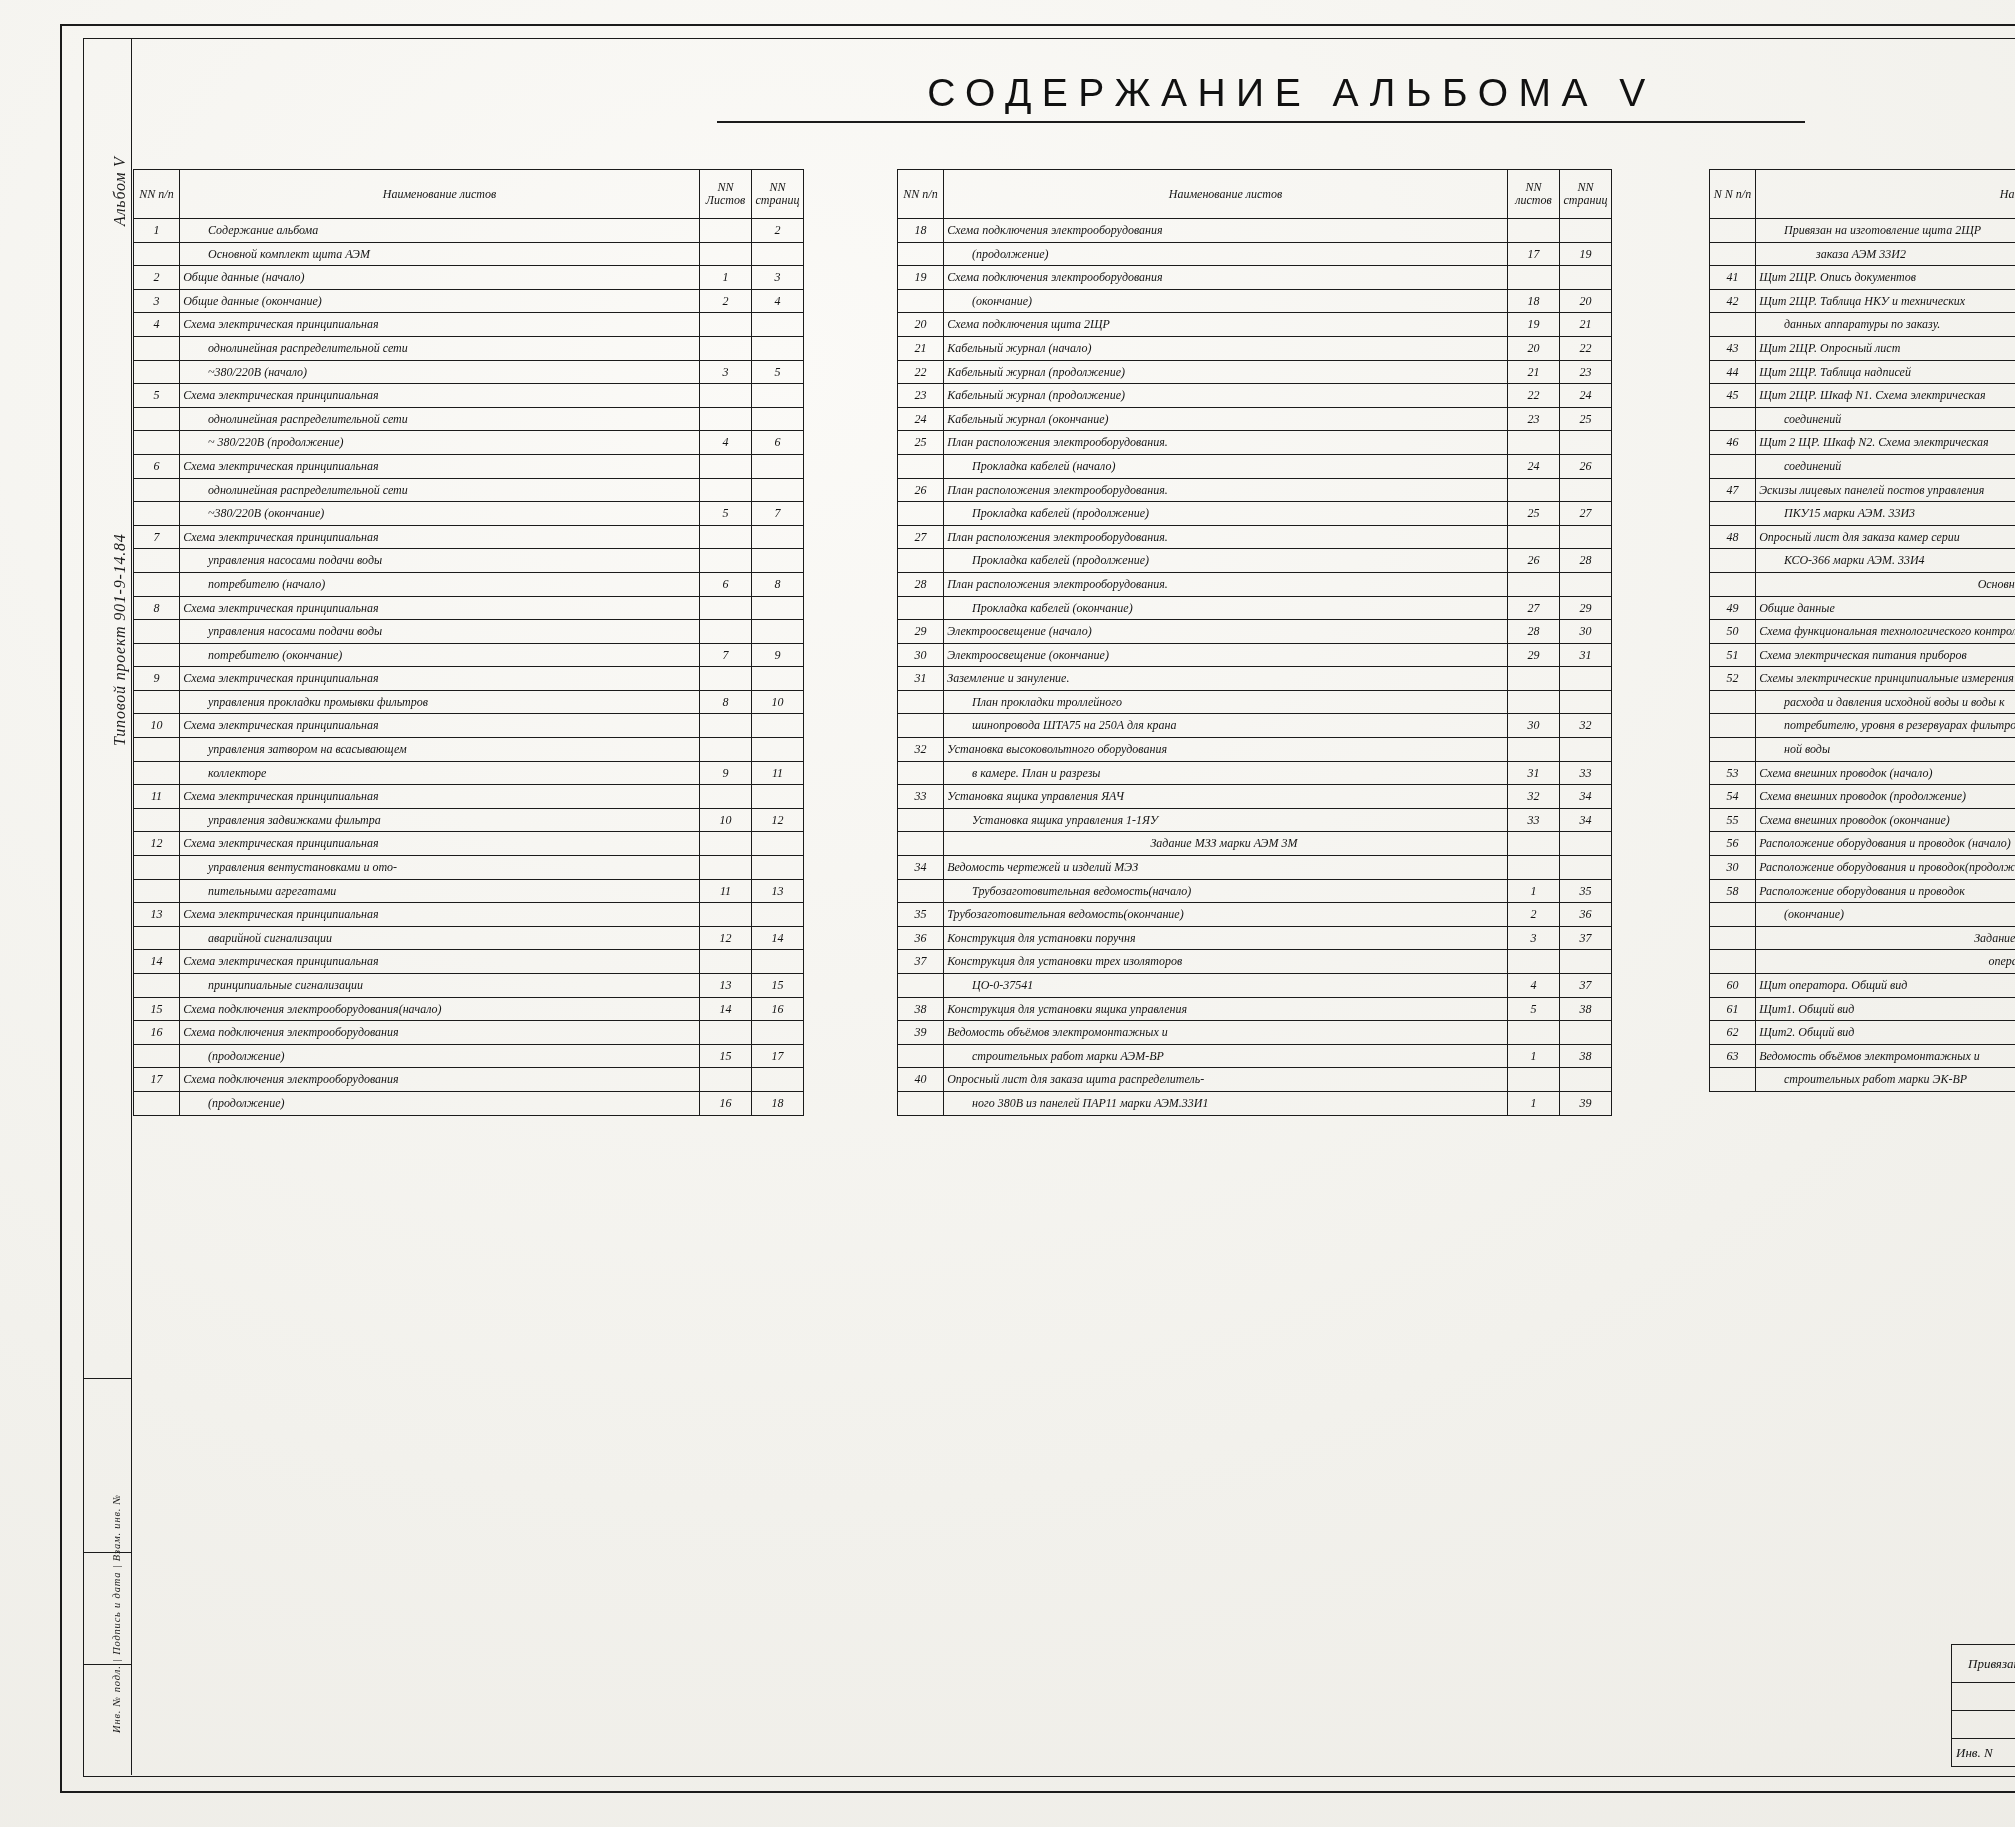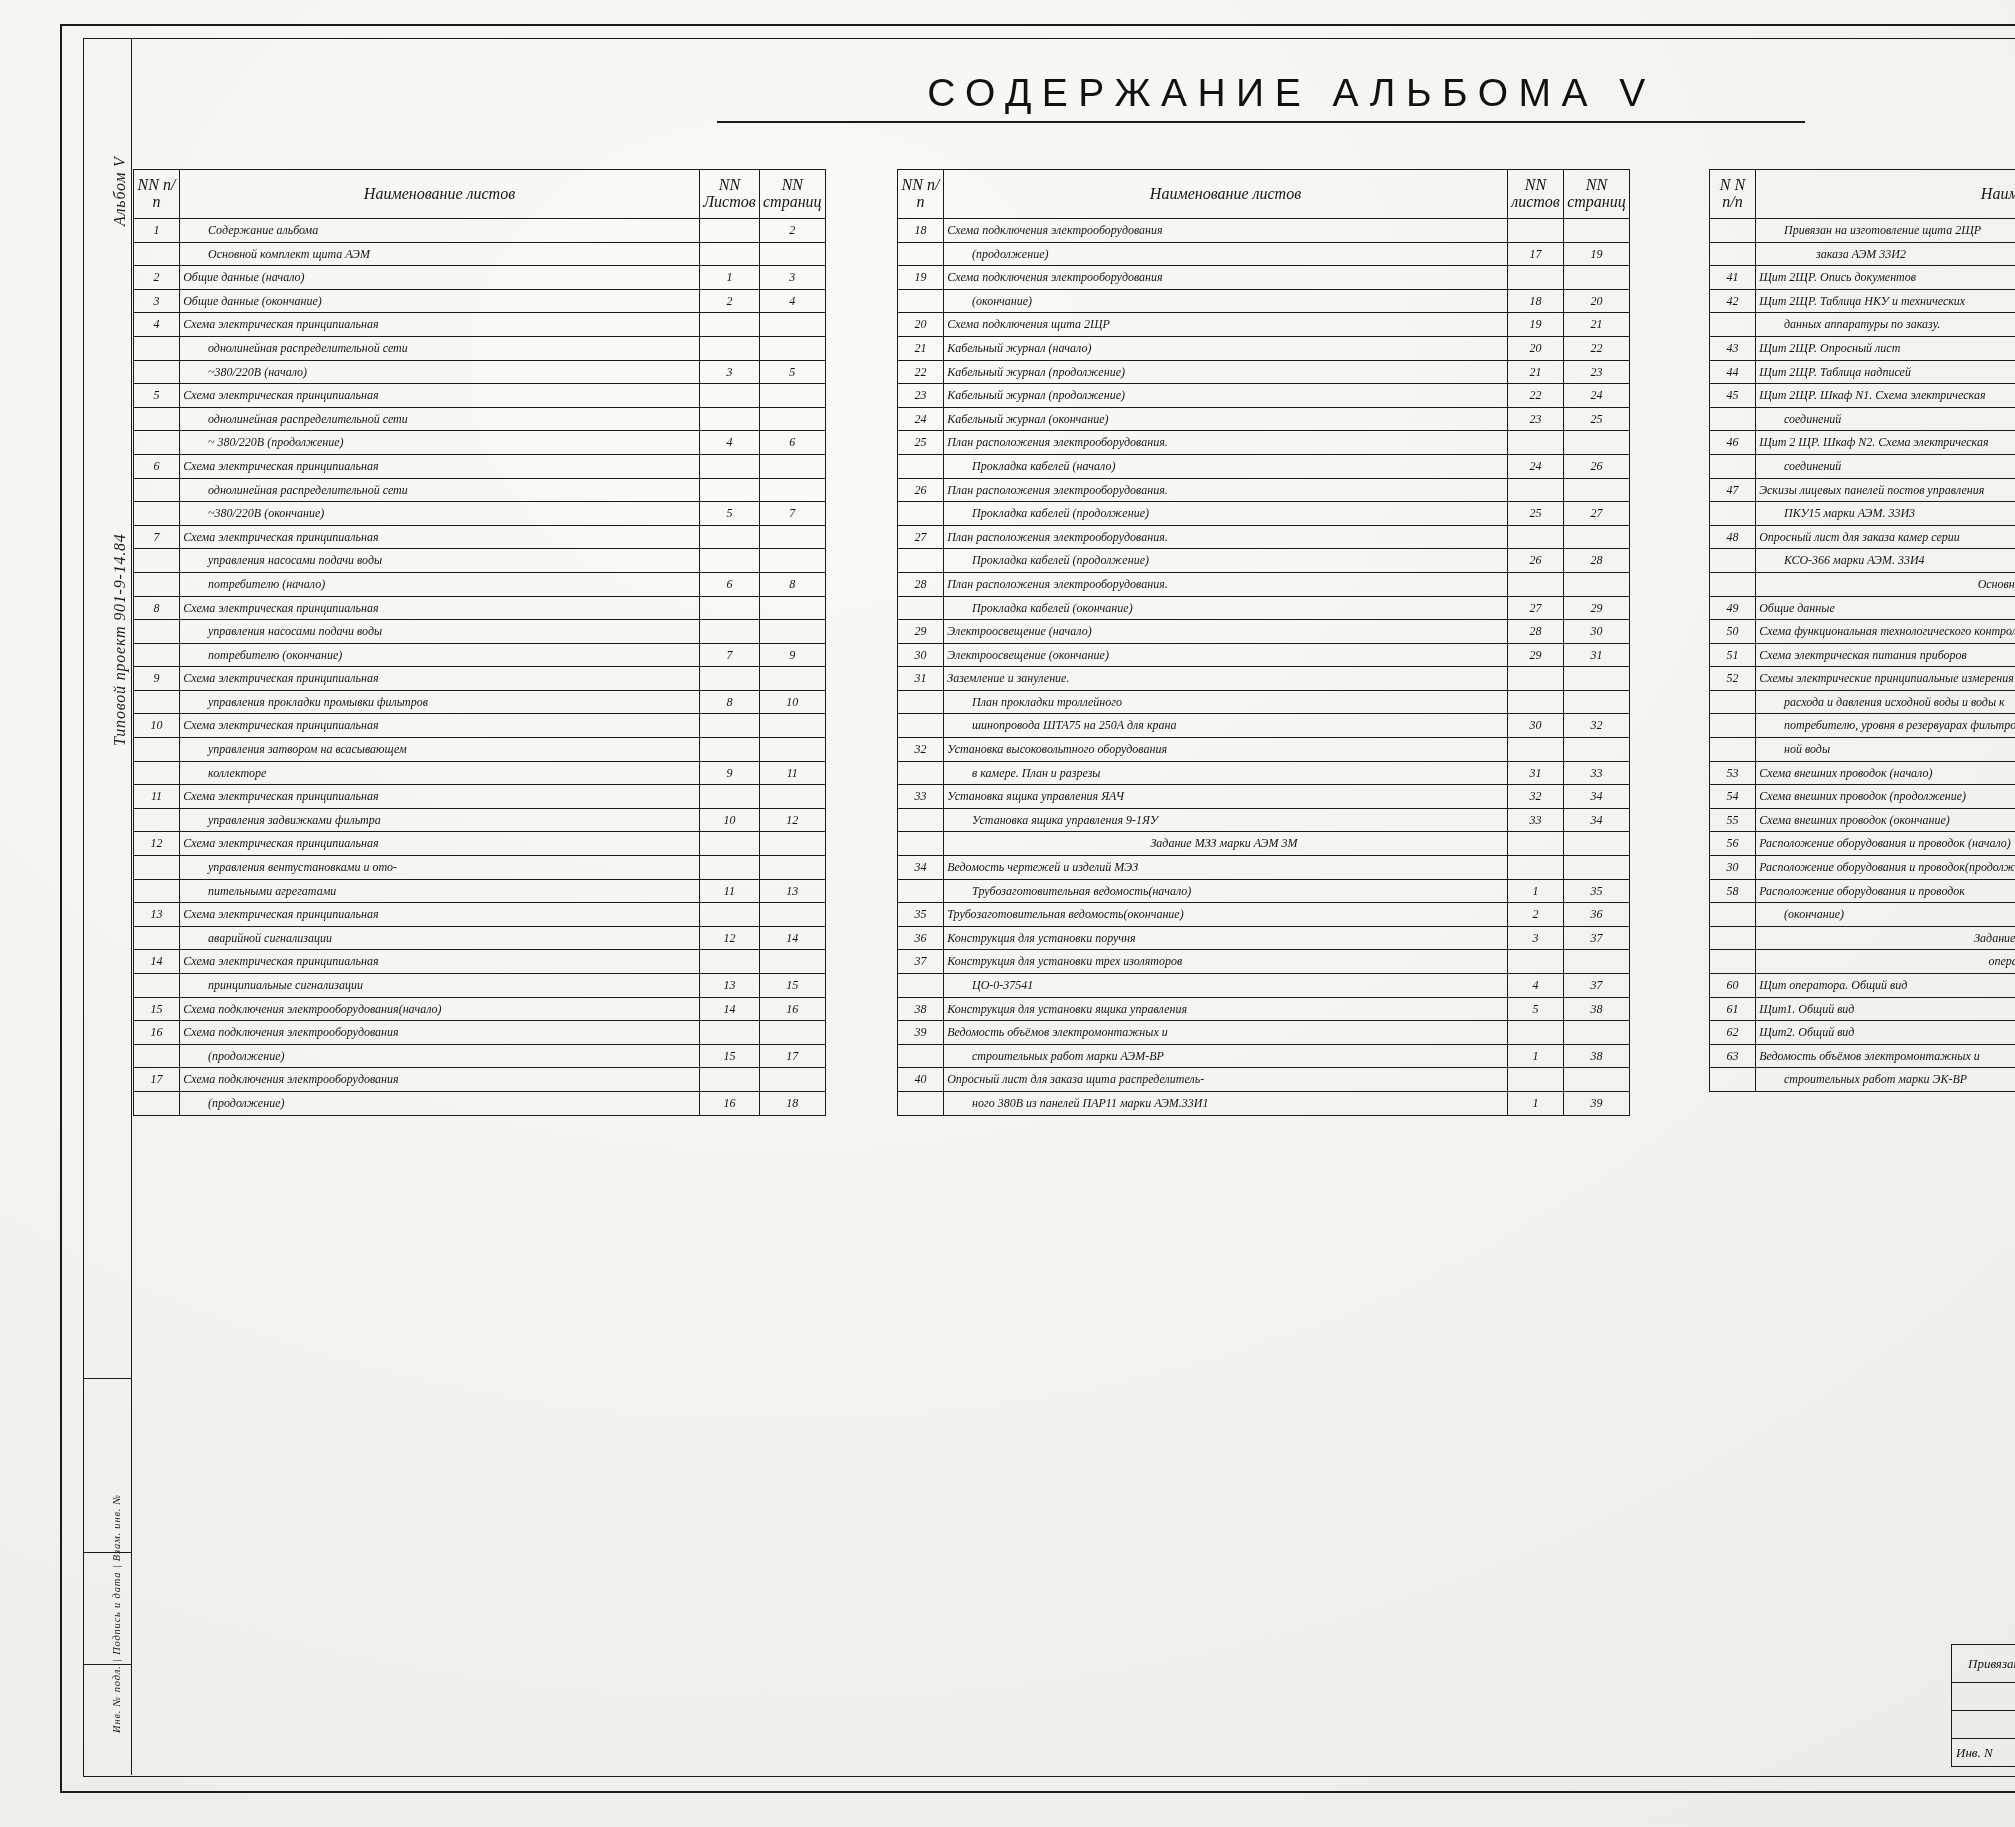--- a/index.html
+++ b/index.html
@@ -89,21 +89,21 @@
     border: 1.2px solid #1b1b1b;
     padding: 0 3.2px;
     vertical-align: middle;
     line-height: 1.05;
   }
   table.toc th {
     font-weight: normal;
     font-style: italic;
     text-align: center;
     height: 48px;
-    font-size: 16px;
+    font-size: 12px;
   }
   table.toc td {
     height: 22.6px;
   }
   td.num, td.sheets, td.pages {
     text-align: center;
     font-style: italic;
   }
   td.name {
     font-style: italic;
@@ -574,21 +574,21 @@
             <td class="pages">33</td>
           </tr>
           <tr>
             <td class="num">33</td>
             <td class="name">Установка ящика управления ЯАЧ</td>
             <td class="sheets">32</td>
             <td class="pages">34</td>
           </tr>
           <tr>
             <td class="num"></td>
-            <td class="name ind1">Установка ящика управления 9-1ЯУ</td>
+            <td class="name ind1">Установка ящика управления 1-1ЯУ</td>
             <td class="sheets">33</td>
             <td class="pages">34</td>
           </tr>
           <tr>
             <td class="num"></td>
             <td class="name ind1 center"><span class="u">Задание МЗЗ марки АЭМ 3М</span></td>
             <td class="sheets"></td>
             <td class="pages"></td>
           </tr>
           <tr>

